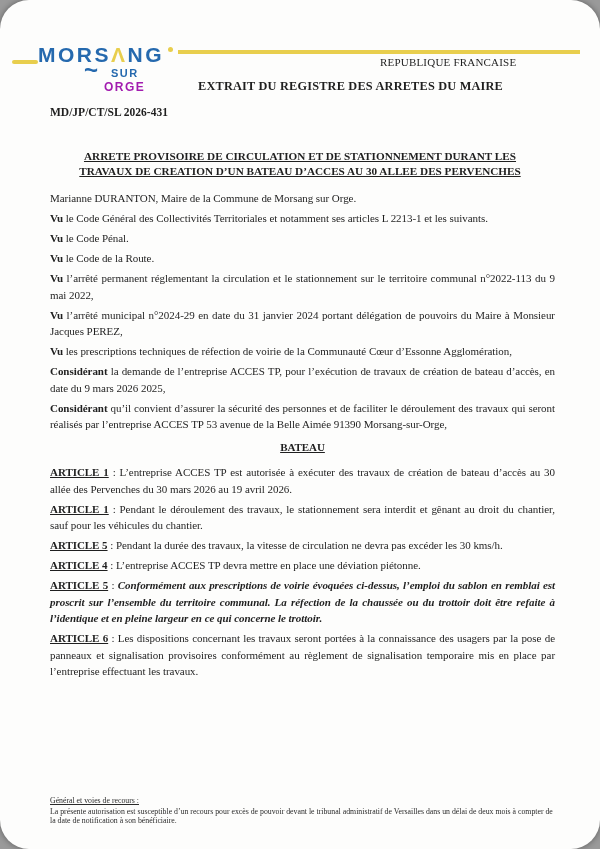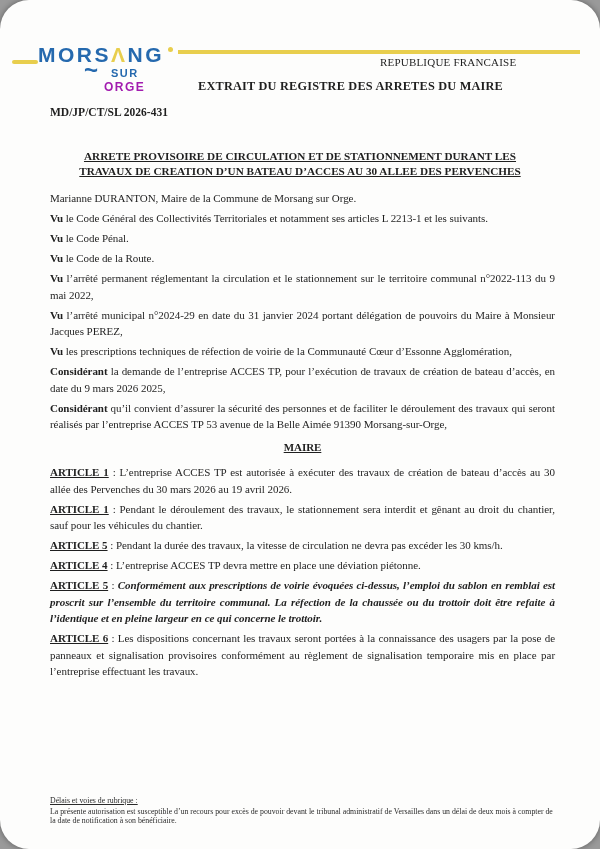--- a/index.html
+++ b/index.html
@@ -128,34 +128,34 @@
 
     <p><span class="lead">Vu</span><span> l’arrêté municipal n°2024-29 en date du 31 janvier 2024 portant délégation de pouvoirs du Maire à Monsieur Jacques PEREZ,</span></p>
 
 
     <p><span class="lead">Vu</span><span> les prescriptions techniques de réfection de voirie de la Communauté Cœur d’Essonne Agglomération,</span></p>
 
     <p><span class="lead">Considérant</span><span> la demande de l’entreprise ACCES TP, pour l’exécution de travaux de création de bateau d’accès, en date du 9 mars 2026 2025,</span></p>
 
     <p><span class="lead">Considérant</span><span> qu’il convient d’assurer la sécurité des personnes et de faciliter le déroulement des travaux qui seront réalisés par l’entreprise ACCES TP 53 avenue de la Belle Aimée 91390 Morsang-sur-Orge,</span></p>
 
-    <p class="arrete-heading"><span>MAIRE</span></p>
+    <p class="arrete-heading"><span>BATEAU</span></p>
 
     <p><span class="article-lead">ARTICLE 1</span><span> : L’entreprise ACCES TP est autorisée à exécuter des travaux de création de bateau d’accès au 30 allée des Pervenches du 30 mars 2026 au 19 avril 2026.</span></p>
 
     <p><span class="article-lead">ARTICLE 1</span><span> : Pendant le déroulement des travaux, le stationnement sera interdit et gênant au droit du chantier, sauf pour les véhicules du chantier.</span></p>
 
     <p><span class="article-lead">ARTICLE 5</span><span> : Pendant la durée des travaux, la vitesse de circulation ne devra pas excéder les 30 kms/h.</span></p>
 
     <p><span class="article-lead">ARTICLE 4</span><span> : L’entreprise ACCES TP devra mettre en place une déviation piétonne.</span></p>
 
     <p><span class="article-lead">ARTICLE 5</span><span> : </span><span class="bold-italic">Conformément aux prescriptions de voirie évoquées ci-dessus, l’emploi du sablon en remblai est proscrit sur l’ensemble du territoire communal. La réfection de la chaussée ou du trottoir doit être refaite à l’identique et en pleine largeur en ce qui concerne le trottoir.</span></p>
 
     <p><span class="article-lead">ARTICLE 6</span><span> : Les dispositions concernant les travaux seront portées à la connaissance des usagers par la pose de panneaux et signalisation provisoires conformément au règlement de signalisation temporaire mis en place par l’entreprise effectuant les travaux.</span></p>
 
   </div>
 
   <div class="doc-footer">
-    <span class="recourse-title">Délais et voies de rubrique :</span>
+    <span class="recourse-title">Général et voies de recours :</span>
     <span>La présente autorisation est susceptible d’un recours pour excès de pouvoir devant le tribunal administratif de Versailles dans un délai de deux mois à compter de la date de notification à son bénéficiaire.</span>
   </div>
 
 </div>
 
 </body></html>

